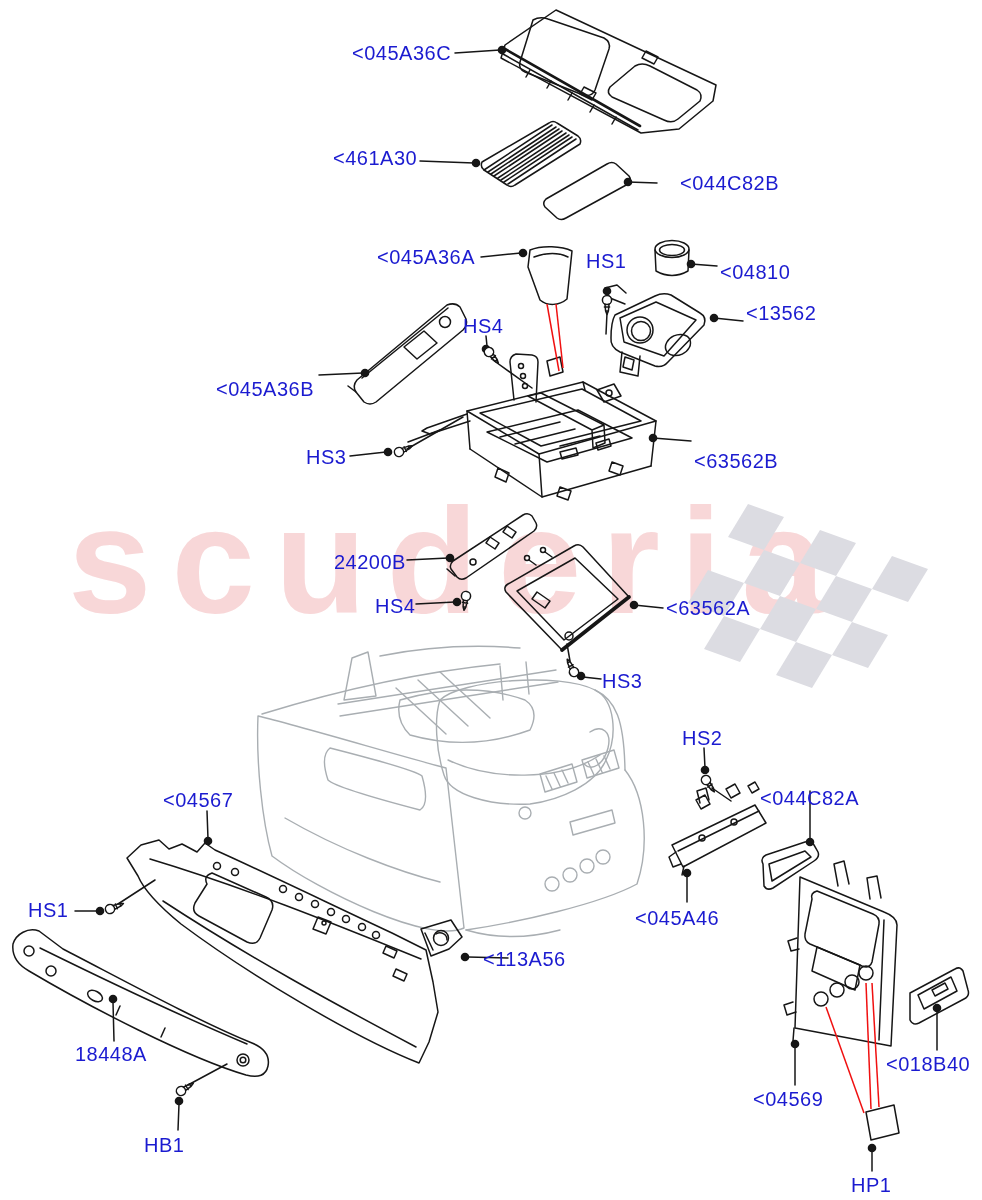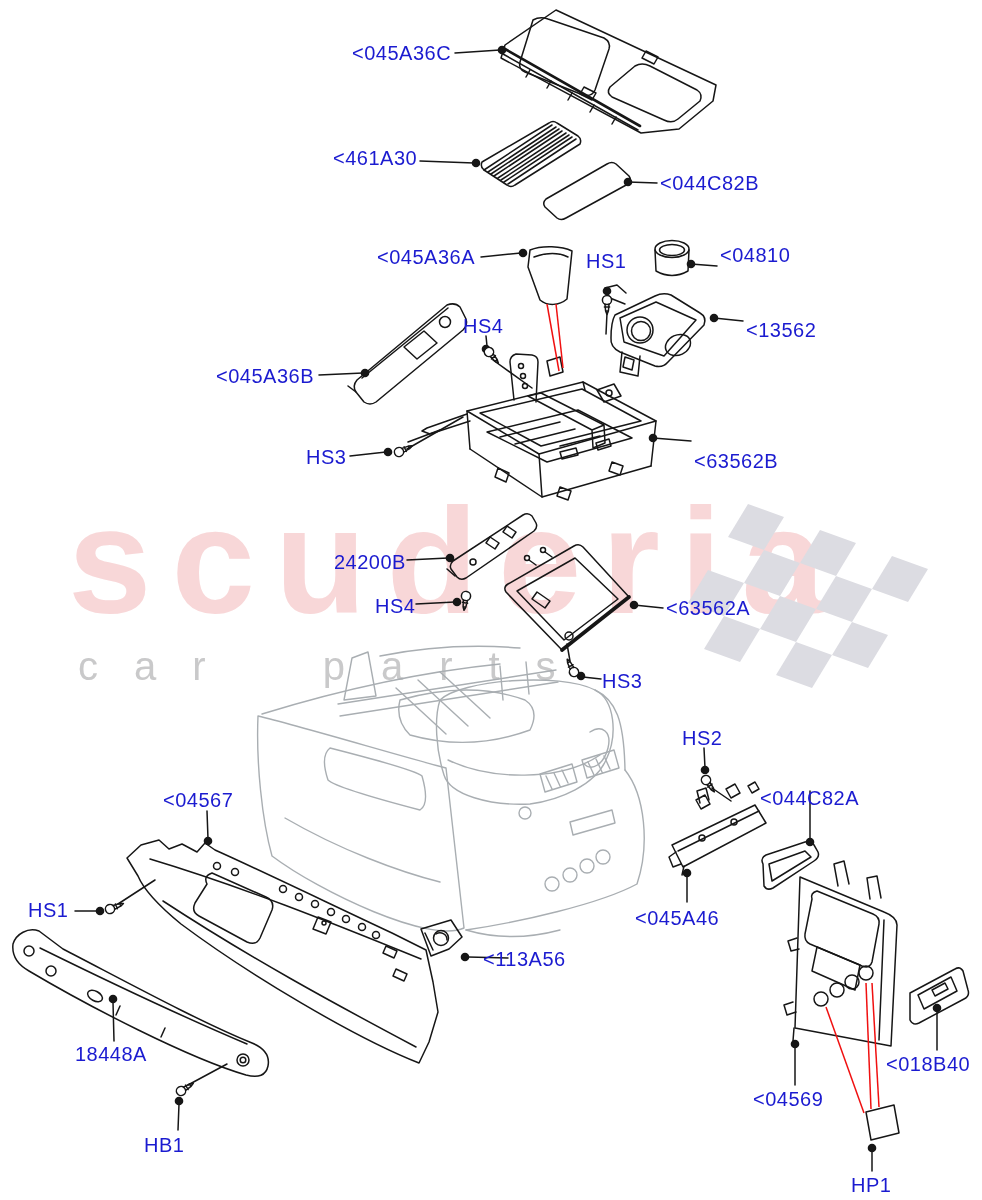--- a/index.html
+++ b/index.html
@@ -27,21 +27,20 @@
   .lbl{position:absolute;z-index:2;font-size:20px;letter-spacing:.5px;
     color:var(--label-blue);line-height:1.1;white-space:nowrap;cursor:pointer;text-align:right;}
 </style>
 </head>
 <body>
 
 <div id="stage">
 
   <div class="wm-layer">
     <div class="wm-brand">scuderia</div>
-    <div class="wm-sub">car parts</div>
   </div>
 
   <svg class="art" width="982" height="1200" viewBox="0 0 982 1200">
 
     <defs>
       <g id="screw">
         <circle class="wh" cx="0" cy="0" r="4.6"></circle>
         <path class="k" d="M-2,4.2 L-1.4,11 L1.4,11 L2,4.2 M-1.4,11 L0,14.5 L1.4,11 M-2.6,6.9 L2.6,6.9"></path>
       </g>
     </defs>
@@ -329,27 +328,27 @@
       <use href="#screw" transform="translate(466,596) rotate(8)"></use>
       <use href="#screw" transform="translate(574,672) rotate(152)"></use>
       <use href="#screw" transform="translate(706,780) rotate(-35)"></use>
       <use href="#screw" transform="translate(110,909) rotate(-112)"></use>
       <use href="#screw" transform="translate(181,1091) rotate(-122)"></use>
     </g>
   </svg>
 
   <div class="lbl" style="left:352px;top:42px">&lt;045A36C</div>
   <div class="lbl" style="left:333px;top:147px">&lt;461A30</div>
-  <div class="lbl" style="left:660px;top:172px">&lt;044C82B</div>
+  <div class="lbl" style="left:680px;top:172px">&lt;044C82B</div>
   <div class="lbl" style="left:377px;top:246px">&lt;045A36A</div>
   <div class="lbl" style="left:586px;top:250px">HS1</div>
-  <div class="lbl" style="left:720px;top:244px">&lt;04810</div>
-  <div class="lbl" style="left:746px;top:319px">&lt;13562</div>
+  <div class="lbl" style="left:720px;top:261px">&lt;04810</div>
+  <div class="lbl" style="left:746px;top:302px">&lt;13562</div>
   <div class="lbl" style="left:463px;top:315px">HS4</div>
-  <div class="lbl" style="left:216px;top:365px">&lt;045A36B</div>
+  <div class="lbl" style="left:216px;top:378px">&lt;045A36B</div>
   <div class="lbl" style="left:306px;top:446px">HS3</div>
   <div class="lbl" style="left:694px;top:450px">&lt;63562B</div>
   <div class="lbl" style="left:334px;top:551px">24200B</div>
   <div class="lbl" style="left:375px;top:595px">HS4</div>
   <div class="lbl" style="left:666px;top:597px">&lt;63562A</div>
   <div class="lbl" style="left:602px;top:670px">HS3</div>
   <div class="lbl" style="left:682px;top:727px">HS2</div>
   <div class="lbl" style="left:760px;top:787px">&lt;044C82A</div>
   <div class="lbl" style="left:163px;top:789px">&lt;04567</div>
   <div class="lbl" style="left:635px;top:907px">&lt;045A46</div>

